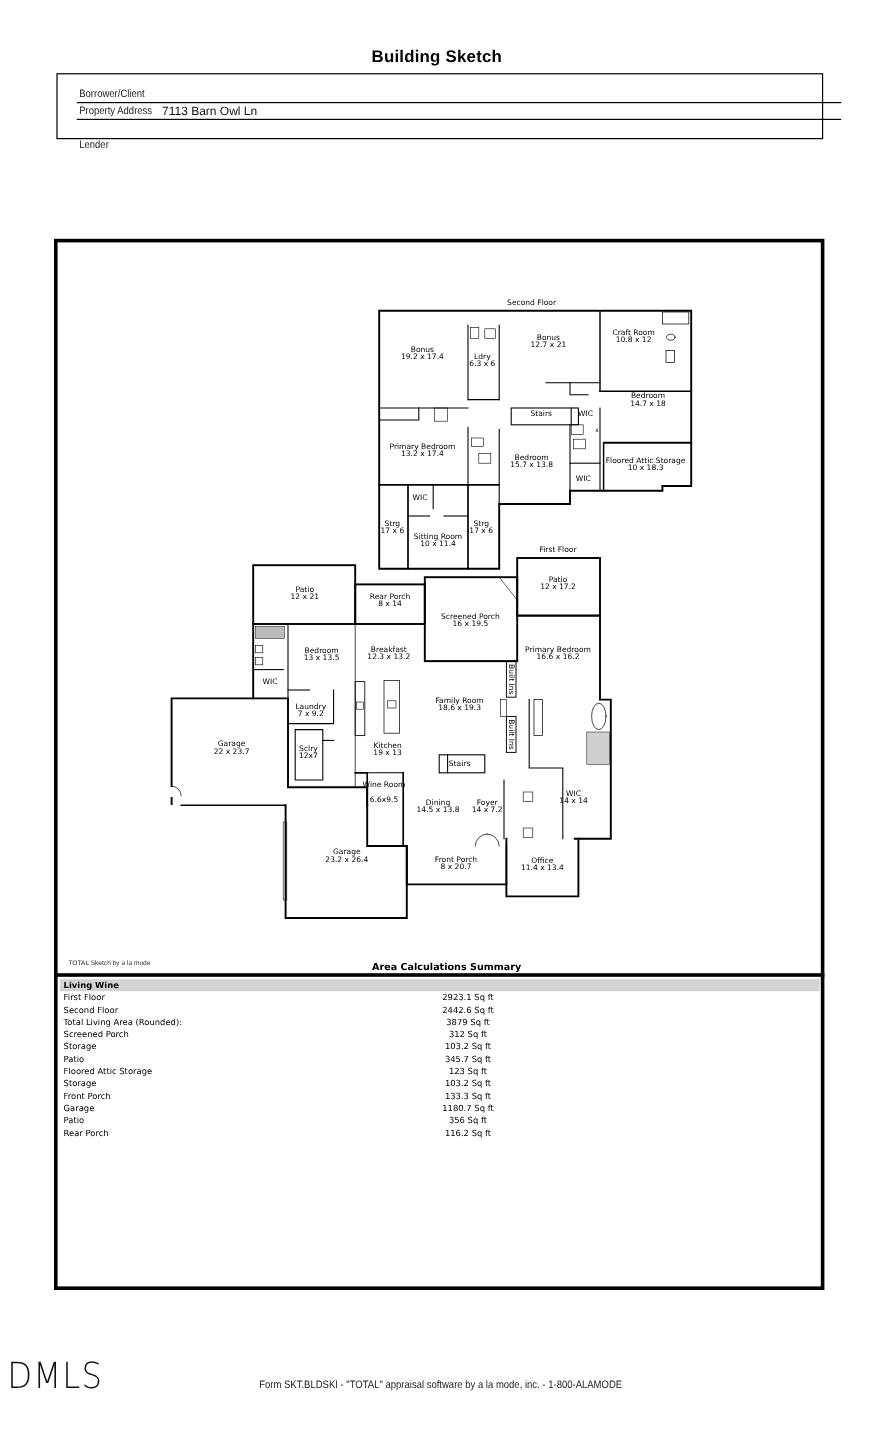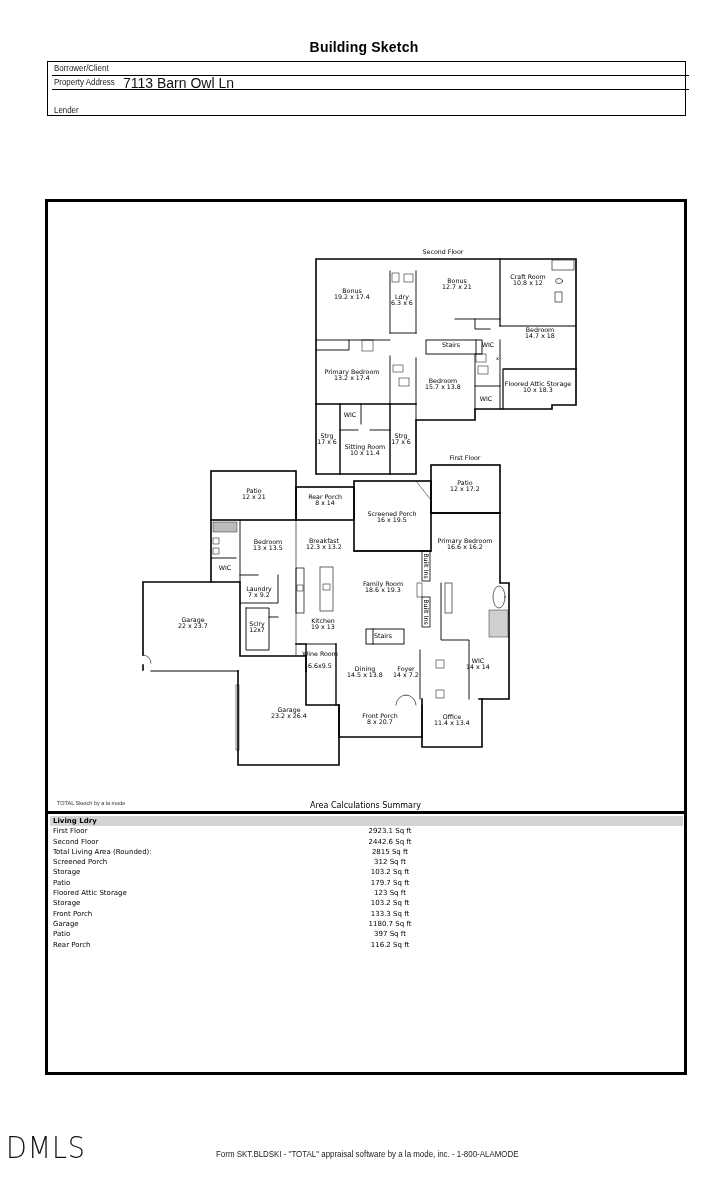--- a/index.html
+++ b/index.html
@@ -10,40 +10,40 @@
     position: absolute; left: 0; top: 39px; width: 728px; text-align: center;
     font-family: "Liberation Sans", sans-serif; font-weight: bold; font-size: 14px;
     letter-spacing: 0.2px;
   }
 
   .header-table {
     position: absolute; left: 47px; top: 61px; width: 639px; height: 55px;
     border: 1px solid #000;
   }
   .header-row {
-    position: absolute; left: 4px; width: 100%; height: 14px;
-    border-bottom: 1px solid #000; font-size: 9px; line-height: 13px;
+    position: absolute; left: 16px; width: 100%; height: 14px;
+    border-bottom: 1px solid #000; font-size: 9px; line-height: 13px; margin-top: 10px;
   }
   .header-row:last-child { border-bottom: none; text-decoration: underline; }
   .header-row .lbl { position: absolute; left: 2px; top: 0; color: #222; font-size: 9px; transform: scaleX(0.88); transform-origin: left; }
-  .header-row .val { position: absolute; top: 1px; font-size: 14px; color: #111; }
+  .header-row .val { position: absolute; top: 1px; font-size: 10px; color: #111; }
 
   .frame {
     position: absolute; left: 45px; top: 199px; width: 642px; height: 876px;
     border: 3px solid #000;
   }
   .divider {
     position: absolute; left: 45px; top: 811px; width: 642px; height: 3px; background: #000;
   }
 
   .sketch-credit {
     position: absolute; left: 57px; top: 800px; font-size: 5.5px; color: #333;
   }
   .area-title {
-    position: absolute; left: 310px; top: 801px; font-size: 8px; font-weight: normal;
+    position: absolute; left: 310px; top: 801px; font-size: 8px; font-weight: bold;
     font-family: "DejaVu Sans", sans-serif;
   }
 
   .area-table {
     position: absolute; left: 50px; top: 816px; width: 633px;
     font-family: "DejaVu Sans", sans-serif; font-size: 7px;
   }
   .area-row { position: relative; height: 10.3px; line-height: 10.3px; }
   .area-row.section { background: #d3d3d3; font-weight: bold; }
   .area-row.bold { font-weight: normal; }
@@ -280,65 +280,65 @@
     <text class="room-label" x="0" y="0" transform="translate(424,566) rotate(90)">Built Ins</text>
     <text class="room-label" x="0" y="0" transform="translate(424,612) rotate(90)">Built Ins</text>
   </g>
 </svg>
 
 <div class="sketch-credit">TOTAL Sketch by a la mode</div>
 <div class="area-title">Area Calculations Summary</div>
 
 <div class="area-table">
   <div class="area-row section">
-    <span class="name">Living Ldry</span>
+    <span class="name">Living Wine</span>
   </div>
   <div class="area-row">
     <span class="name">First Floor</span>
     <span class="value">2923.1 Sq ft</span>
   </div>
   <div class="area-row">
     <span class="name">Second Floor</span>
     <span class="value">2442.6 Sq ft</span>
   </div>
   <div class="area-row bold">
     <span class="name">Total Living Area (Rounded):</span>
-    <span class="value">2815 Sq ft</span>
+    <span class="value">3879 Sq ft</span>
   </div>
   <div class="area-row">
     <span class="name">Screened Porch</span>
     <span class="value">312 Sq ft</span>
   </div>
   <div class="area-row">
     <span class="name">Storage</span>
     <span class="value">103.2 Sq ft</span>
   </div>
   <div class="area-row">
     <span class="name">Patio</span>
-    <span class="value">179.7 Sq ft</span>
+    <span class="value">345.7 Sq ft</span>
   </div>
   <div class="area-row">
     <span class="name">Floored Attic Storage</span>
     <span class="value">123 Sq ft</span>
   </div>
   <div class="area-row">
     <span class="name">Storage</span>
     <span class="value">103.2 Sq ft</span>
   </div>
   <div class="area-row">
     <span class="name">Front Porch</span>
     <span class="value">133.3 Sq ft</span>
   </div>
   <div class="area-row">
     <span class="name">Garage</span>
     <span class="value">1180.7 Sq ft</span>
   </div>
   <div class="area-row">
     <span class="name">Patio</span>
-    <span class="value">397 Sq ft</span>
+    <span class="value">356 Sq ft</span>
   </div>
   <div class="area-row">
     <span class="name">Rear Porch</span>
     <span class="value">116.2 Sq ft</span>
   </div>
 </div>
 
 <div class="logo">DMLS</div>
 <div class="footer">
   <span>Form SKT.BLDSKI - "TOTAL" appraisal software by a la mode, inc. - 1-800-ALAMODE</span>

